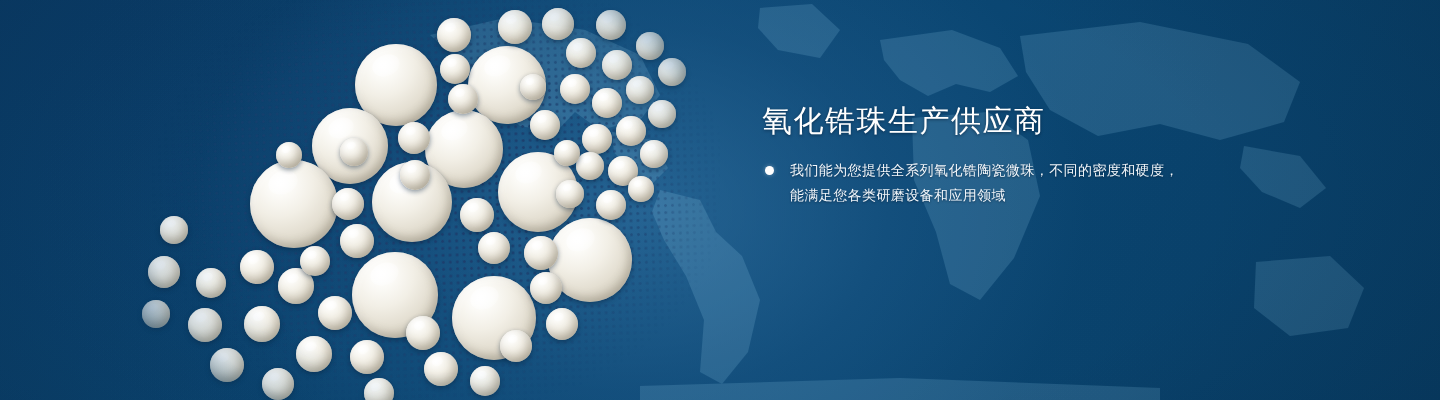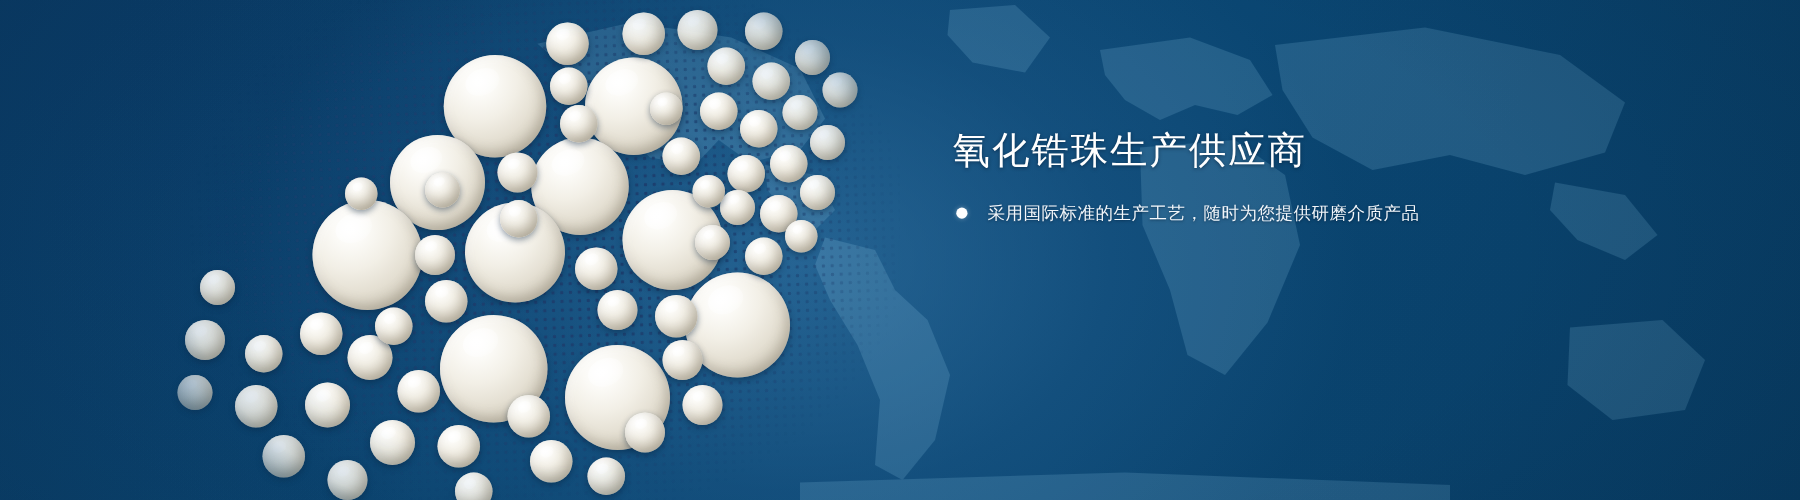--- a/index.html
+++ b/index.html
@@ -277,18 +277,19 @@
       <div class="bead sm" style="left:554px;top:140px;width:26px;height:26px;"></div>
     </div>
   </div>
 
   <div class="content">
     <h1 class="headline">氧化锆珠生产供应商</h1>
 
     <ul class="bullets">
       <li class="bullet">
         <span class="dot"></span>
-        <span class="line">采用国际标准的生产工艺，随时为您提供研磨介质产品</span>
+        <span class="line">我们能为您提供全系列氧化锆陶瓷微珠，不同的密度和硬度，</span>
+        <span class="line">能满足您各类研磨设备和应用领域</span>
       </li>
     </ul>
   </div>
 
 </div>
 
 </body></html>

